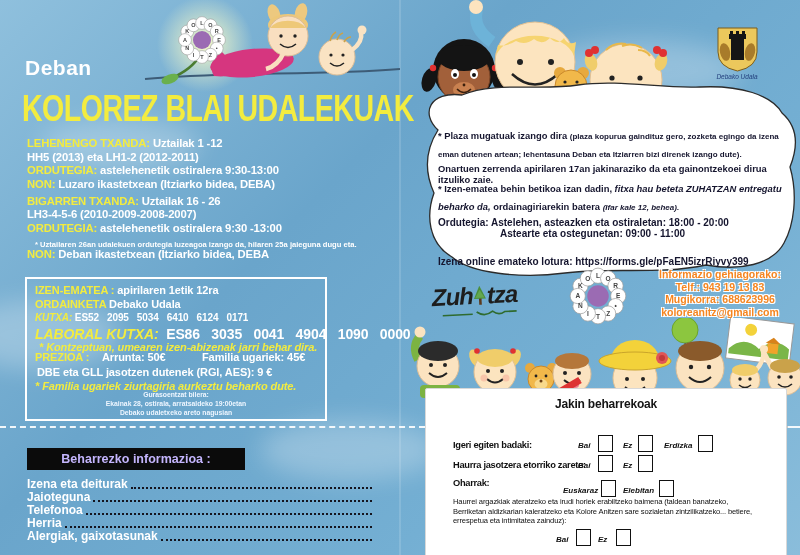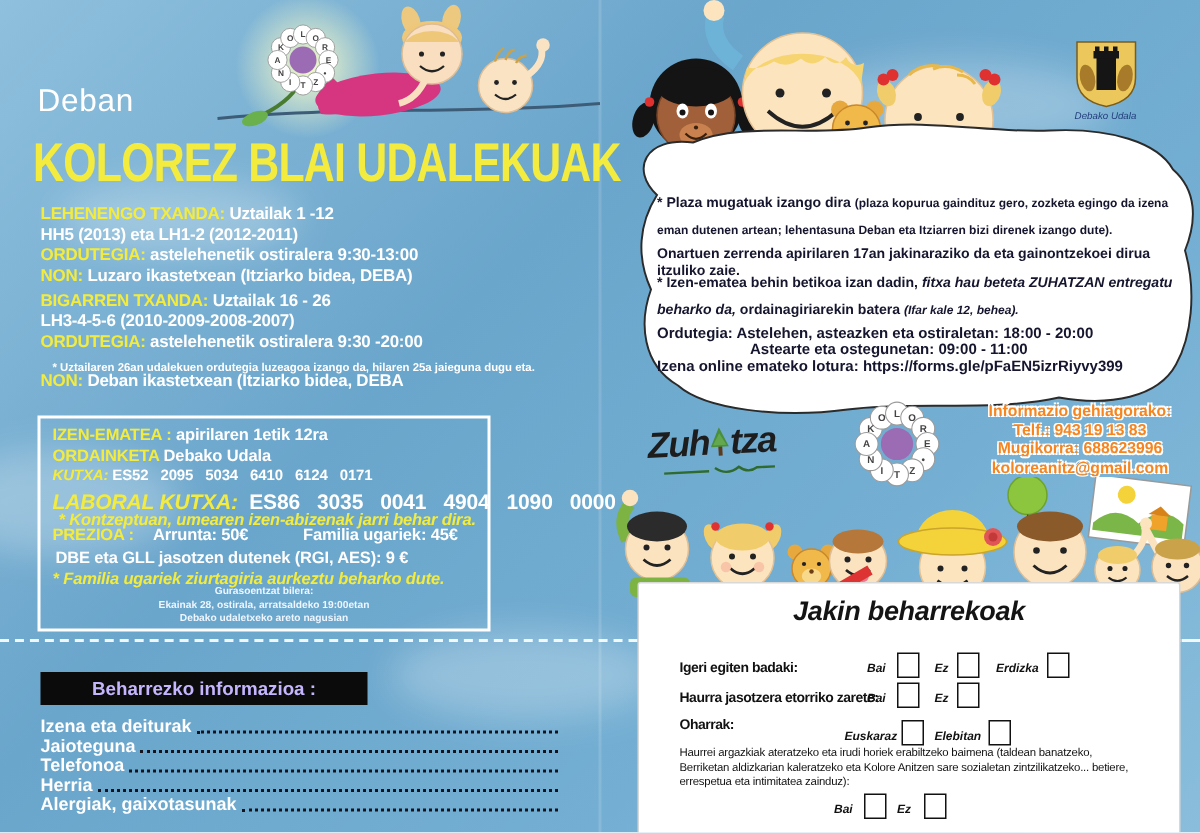--- a/index.html
+++ b/index.html
@@ -7,21 +7,21 @@
     font-family:"Liberation Sans",sans-serif;
     background:linear-gradient(135deg,#8fc0dd 0%,#6aa5cb 38%,#74afd3 70%,#8abddb 100%);}
   .abs{position:absolute}
   .cloud{position:absolute;background:rgba(255,255,255,.26);border-radius:50%;filter:blur(12px)}
   .fold{position:absolute;left:399px;top:0;width:2px;height:555px;background:rgba(255,255,255,.14)}
   .yl{color:#f3ec3f}
   .w{color:#fff}
   .b{font-weight:bold}
   .i{font-style:italic}
   .pre{white-space:pre}
-  .town{font-size:21px;font-weight:normal;color:#fff;letter-spacing:.5px}
+  .town{font-size:21px;font-weight:bold;color:#fff;letter-spacing:.5px}
   .title{font-size:28px;font-weight:900;color:#f3ec3f;letter-spacing:-.5px;white-space:nowrap;
          transform:scale(1.02,1.3);transform-origin:left top}
   .sl{position:absolute;font-size:11.3px;line-height:13px;white-space:nowrap;letter-spacing:-.15px}
   .note{font-size:7.6px;letter-spacing:0}
   .box{position:absolute;border:2px solid #fff;}
   .bl{position:absolute;font-size:11px;white-space:nowrap;letter-spacing:-.1px}
   .meet{position:absolute;text-align:center;color:#eef6ff;font-size:6.8px;font-weight:bold;line-height:8.5px;width:100%}
   .cutL{position:absolute;border-top:2px dashed rgba(255,255,255,.9)}
   .cutG{position:absolute;border-top:2px dashed #c6c6c6}
   .blackbar{position:absolute;background:#0b0b0b;color:#c4b5fd;font-weight:bold;font-size:12.5px;
@@ -32,22 +32,22 @@
   .bubble-text{position:absolute;color:#15152e;width:350px}
   .bt{font-size:9.4px;font-weight:bold}
   .bts{font-size:8px;font-weight:bold}
   .bti{font-style:italic;font-weight:bold}
   .contact{position:absolute;width:170px;text-align:center;color:#f6851f;font-weight:bold;
     font-size:10.5px;line-height:12.5px;
     text-shadow:1px 1px 0 #fff,-1px -1px 0 #fff,1px -1px 0 #fff,-1px 1px 0 #fff}
   .zuh{position:absolute;transform:rotate(-3deg);color:#1d1d1d;font-weight:900;font-style:italic;
        font-size:24px;letter-spacing:-1px;white-space:nowrap}
   .panel{position:absolute;background:#fff;border:1px solid #d8d8d8;border-radius:2px}
-  .ftitle{position:absolute;width:100%;text-align:center;font-size:18px;font-weight:bold;
-          font-style:italic;color:#141414;letter-spacing:-.2px}
+  .ftitle{position:absolute;width:100%;text-align:center;font-size:12px;font-weight:bold;
+          color:#141414;letter-spacing:-.2px}
   .q{position:absolute;font-size:9.3px;font-weight:bold;color:#111;letter-spacing:-.3px;white-space:nowrap}
   .opt{position:absolute;font-size:8px;font-weight:bold;font-style:italic;color:#111;white-space:nowrap}
   .cbx{position:absolute;width:13px;height:15px;border:1.5px solid #111;background:#fff}
   .pnote{position:absolute;font-size:7.6px;font-weight:normal;color:#111;line-height:9.6px;
          letter-spacing:-.15px;width:300px}
 </style>
 </head>
 <body>
 
 <div class="canvas">
@@ -129,21 +129,21 @@
 
   <div class="abs title" style="left:22px;top:88px">KOLOREZ BLAI UDALEKUAK</div>
 
   <div>
     <div class="sl" style="left:27px;top:137px"><span class="yl b">LEHENENGO TXANDA:</span><span class="w b"> Uztailak 1 -12</span></div>
     <div class="sl" style="left:27px;top:151px"><span class="w b">HH5  (2013) eta LH1-2 (2012-2011)</span></div>
     <div class="sl" style="left:27px;top:164px"><span class="yl b">ORDUTEGIA:</span><span class="w b"> astelehenetik ostiralera 9:30-13:00</span></div>
     <div class="sl" style="left:27px;top:178px"><span class="yl b">NON:</span><span class="w b"> Luzaro ikastetxean (Itziarko bidea, DEBA)</span></div>
     <div class="sl" style="left:27px;top:195px"><span class="yl b">BIGARREN TXANDA:</span><span class="w b"> Uztailak 16 - 26</span></div>
     <div class="sl" style="left:27px;top:208px"><span class="w b">LH3-4-5-6 (2010-2009-2008-2007)</span></div>
-    <div class="sl" style="left:27px;top:222px"><span class="yl b">ORDUTEGIA:</span><span class="w b"> astelehenetik ostiralera 9:30 -20:00</span></div>
+    <div class="sl" style="left:27px;top:222px"><span class="yl b">ORDUTEGIA:</span><span class="w b"> astelehenetik ostiralera 9:30 -13:00</span></div>
     <div class="sl note" style="left:35px;top:238px"><span class="w b">* Uztailaren 26an udalekuen ordutegia luzeagoa izango da, hilaren 25a jaieguna dugu eta.</span></div>
     <div class="sl" style="left:27px;top:248px"><span class="yl b">NON:</span><span class="w b"> Deban ikastetxean (Itziarko bidea, DEBA</span></div>
   </div>
 
   <div class="box" style="left:25px;top:277px;width:298px;height:140px">
     <div class="bl" style="left:8px;top:5px"><span class="yl b">IZEN-EMATEA :</span><span class="w b"> apirilaren 1etik 12ra</span></div>
     <div class="bl" style="left:8px;top:19px"><span class="yl b">ORDAINKETA</span><span class="w b"> Debako Udala</span></div>
     <div class="bl" style="left:8px;top:33px;font-size:10px"><span class="yl b i">KUTXA:</span><span class="w b pre"> ES52   2095   5034   6410   6124   0171</span></div>
     <div class="bl" style="left:8px;top:47px;font-size:14px"><span class="yl b i">LABORAL KUTXA:</span><span class="w b pre">  ES86   3035   0041   4904   1090   0000</span></div>
     <div class="bl note" style="left:12px;top:62px"><span class="yl b i">* Kontzeptuan, umearen  izen-abizenak jarri behar dira.</span></div>
@@ -255,21 +255,21 @@
   </svg>
 
   <div class="bubble-text" style="left:438px;top:125px">
     <span class="bt">* Plaza mugatuak izango dira </span><span class="bts">(plaza kopurua gaindituz gero, zozketa egingo da izena eman dutenen artean; lehentasuna Deban eta Itziarren bizi direnek izango dute).</span>
     <div class="bt" style="margin-top:2px">Onartuen zerrenda apirilaren 17an jakinaraziko da eta gainontzekoei dirua itzuliko zaie.</div>
   </div>
   <div class="bubble-text" style="left:438px;top:178px">
     <span class="bt">* Izen-ematea behin betikoa izan dadin, </span><span class="bt bti">fitxa hau beteta ZUHATZAN entregatu beharko da, </span><span class="bt">ordainagiriarekin batera </span><span class="bts bti">(Ifar kale 12, behea).</span>
     <div class="bt" style="font-size:10px;margin-top:3px;white-space:nowrap">Ordutegia: Astelehen, asteazken  eta ostiraletan: 18:00 - 20:00</div>
     <div class="bt" style="font-size:10px;margin-left:62px;white-space:nowrap">Astearte eta ostegunetan: 09:00 - 11:00</div>
-    <div class="bt" style="font-size:10px;margin-top:0;white-space:nowrap">Izena online emateko lotura: https://forms.gle/pFaEN5izrRiyvy399</div>
+    <div class="bt" style="font-size:10px;margin-top:17px;white-space:nowrap">Izena online emateko lotura: https://forms.gle/pFaEN5izrRiyvy399</div>
   </div>
 
   <div class="zuh" style="left:432px;top:282px">
     <span>Zuh</span><svg width="14" height="20" viewBox="0 0 14 20" style="vertical-align:-2px">
         <rect x="6" y="12" width="2.6" height="7" fill="#5b3a1e"></rect>
         <path d="M7,0 L13,13 L1,13 Z" fill="#4a8f3c"></path>
         <path d="M7,4 L11.5,12 L2.5,12 Z" fill="#63a84f"></path>
       </svg><span>tza</span>
     <svg width="80" height="8" viewBox="0 0 80 8" style="display:block;margin-left:8px">
       <path d="M2,4 h30 M36,2 q8,6 16,0 q6,5 12,1 h12" stroke="#2f6b2f" stroke-width="1.6" fill="none"></path>

